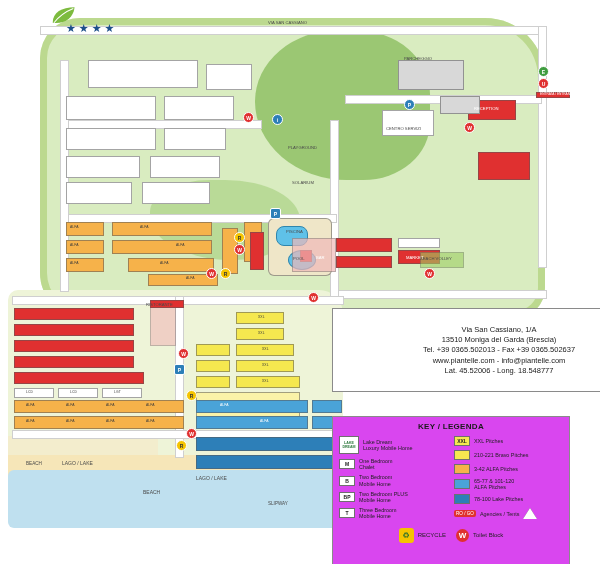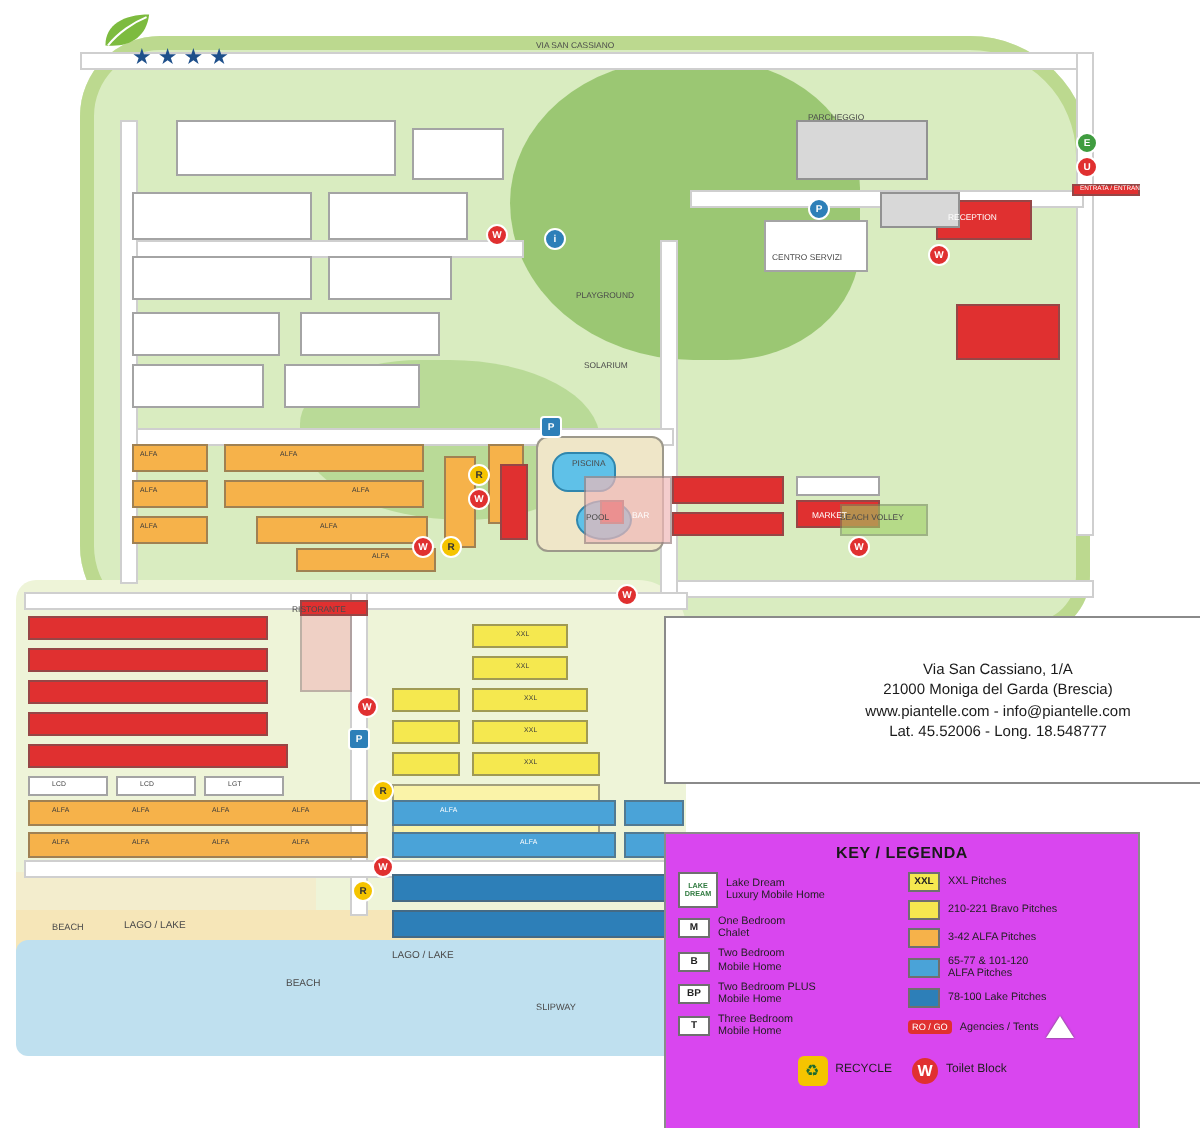--- a/index.html
+++ b/index.html
@@ -327,21 +327,22 @@
       <svg class="logo-leaf" viewBox="0 0 40 28">
         <path d="M4 26 C4 10 18 2 38 2 C36 20 22 28 4 26 Z" fill="#7dbb3f"></path>
         <path d="M6 26 C14 16 26 8 36 4" stroke="#ffffff" stroke-width="1.6" fill="none"></path>
       </svg>
     </div>
     <div class="logo-stars">★★★★</div>
   </div>
 
   <div class="addr">
     <div>Via San Cassiano, 1/A</div>
-    <div>21000 Moniga del Garda (Brescia)</div>
+    <div>13510 Moniga del Garda (Brescia)</div>
+    <div>Tel. +39 0365.502013 - Fax +39 0365.502637</div>
     <div>www.piantelle.com - info@piantelle.com</div>
     <div>Lat. 45.52006 - Long. 18.548777</div>
   </div>
 
   <div class="legend">
     <div class="legend-title">KEY / LEGENDA</div>
     <div class="legend-cols">
       <div class="legend-col">
 
         <div class="legend-row">

